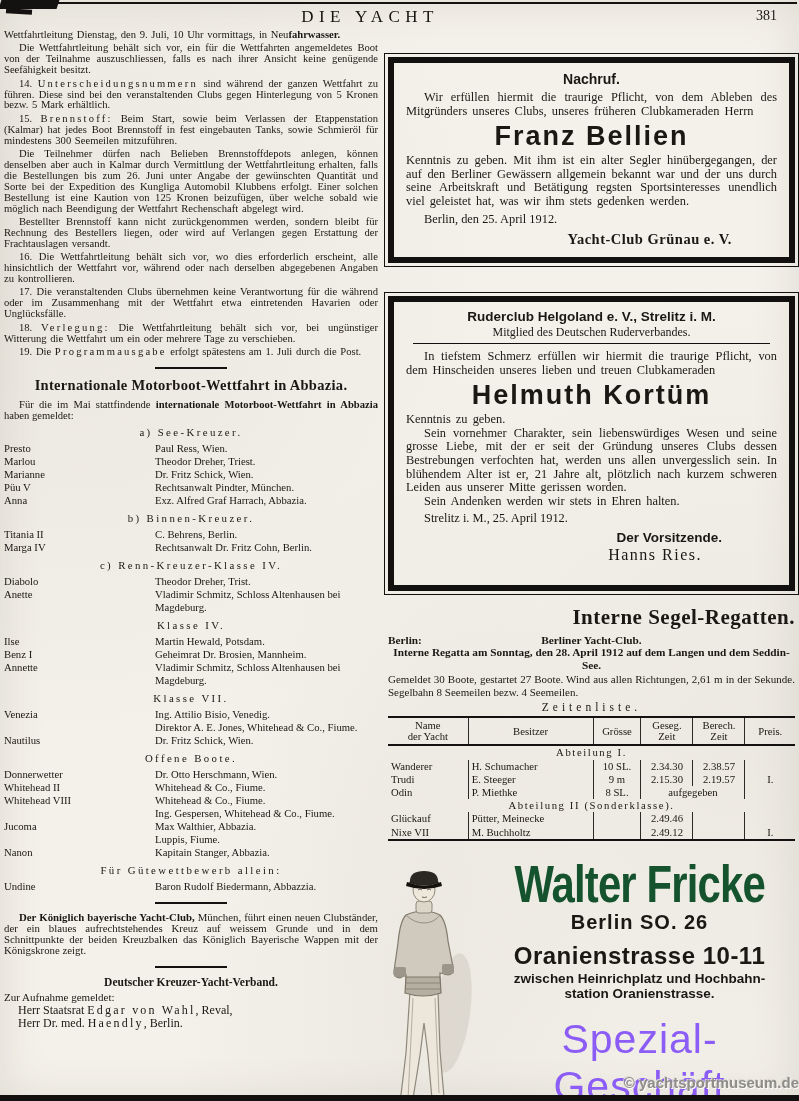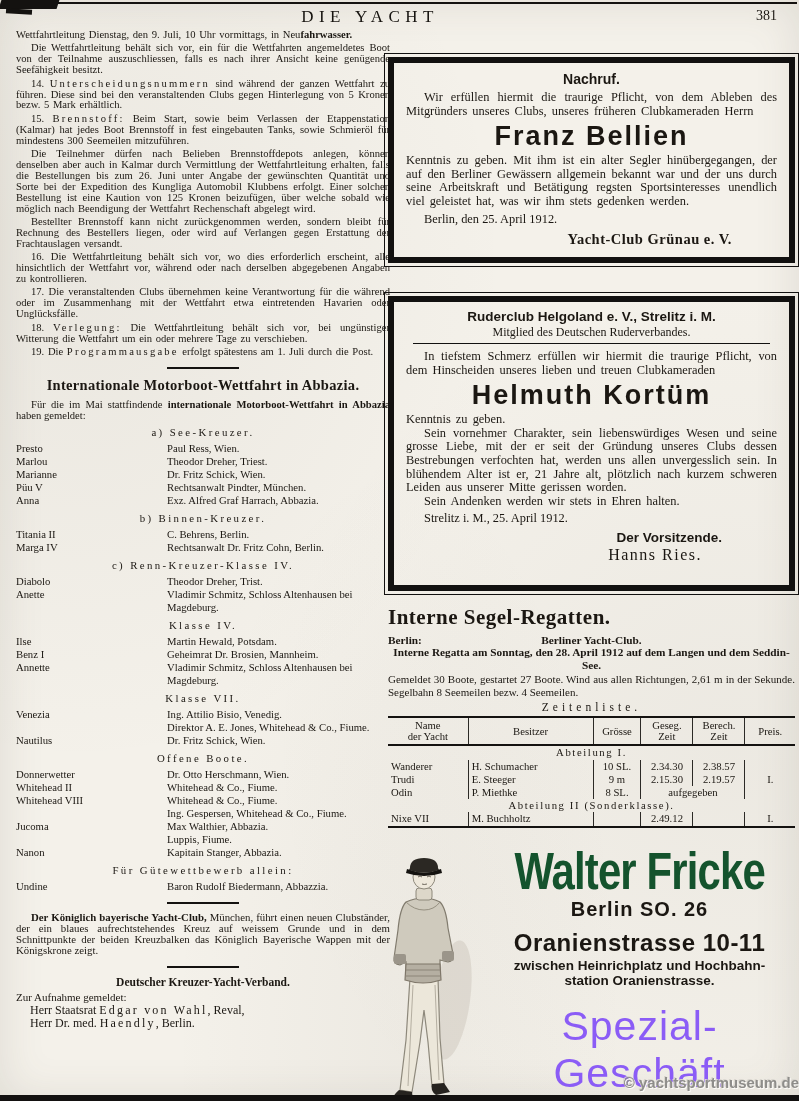--- a/index.html
+++ b/index.html
@@ -17,21 +17,21 @@
   .top-rule{position:absolute;top:2px;left:34px;right:2px;height:2px;background:#141210;}
   .artifact-a{position:absolute;top:0;left:0;width:58px;height:9px;background:#141210;transform:skewX(-18deg);}
   .artifact-b{position:absolute;top:9px;left:6px;width:26px;height:5px;background:#141210;transform:rotate(3deg);}
   .bottom-bar{position:absolute;left:0;right:0;bottom:0;height:6px;background:#131110;}
 
   .page-header{position:absolute;top:7px;left:0;width:799px;}
   .header-title{position:absolute;left:0;width:740px;text-align:center;font-size:17px;letter-spacing:.32em;color:#16130f;}
   .header-pagenum{position:absolute;right:22px;top:1px;font-size:14px;}
 
   
-  .left-col{position:absolute;left:16px;top:30px;width:374px;}
+  .left-col{position:absolute;left:4px;top:30px;width:374px;}
   .reg p{margin:0 0 2.5px 0;font-size:10.6px;line-height:10.9px;text-align:justify;text-indent:15px;word-spacing:1px;}
   .reg p.noindent{text-indent:0;}
   .sp{letter-spacing:2.2px;}
   .b{font-weight:700;}
   .divider{width:72px;height:2px;background:#141210;margin:9px auto 8px auto;}
   .abbazia-heading{font-size:14.5px;font-weight:700;text-align:center;margin:2px 0 5px 0;letter-spacing:.3px;}
   .abbazia-intro{font-size:10.6px;line-height:11px;text-align:justify;text-indent:15px;margin:0 0 3px 0;}
   .group-heading{text-align:center;font-size:10.8px;letter-spacing:2.4px;margin:5px 0 4px 0;}
   .entry-row{display:flex;font-size:10.7px;line-height:13px;gap:48px;}
   .entry-name{width:103px;flex:none;}
@@ -49,21 +49,21 @@
   .box-para.noindent{text-indent:0;}
   .deceased-name{text-align:center;font-family:"Liberation Sans","DejaVu Sans",sans-serif;font-weight:700;font-size:27px;letter-spacing:2px;margin:3px 0 2px 0;}
   .box-date{font-size:12.4px;margin:3px 0 0 18px;}
   .box-sig{font-weight:700;font-size:14.5px;text-align:right;margin:4px 45px 0 0;letter-spacing:.5px;}
   .box2-title{text-align:center;font-weight:700;font-size:13.5px;font-family:"Liberation Sans","DejaVu Sans",sans-serif;margin:0;}
   .box2-sub{text-align:center;font-size:12px;margin:1px 0 3px 0;}
   .box2-hr{height:1.5px;background:#121110;width:96%;margin:0 auto 6px auto;}
   .box-sig2a{font-weight:700;font-size:13.5px;font-family:"Liberation Sans","DejaVu Sans",sans-serif;text-align:right;margin:4px 55px 0 0;}
   .box-sig2b{font-size:16px;text-align:right;margin:1px 75px 12px 0;letter-spacing:1.5px;}
 
-  .regatta-heading{text-align:left;font-weight:700;font-size:21px;margin:14px 0 4px 0;letter-spacing:.5px;}
+  .regatta-heading{text-align:right;font-weight:700;font-size:21px;margin:14px 0 4px 0;letter-spacing:.5px;}
   .berlin-row{position:relative;font-size:11.3px;font-weight:700;}
   .berlin-label{position:absolute;left:0;top:0;}
   .berlin-club{text-align:center;}
   .event-line{font-size:11.3px;font-weight:700;text-align:center;line-height:12.5px;margin:0;}
   .details{font-size:11px;line-height:12.5px;text-align:justify;margin:2px 0 0 0;}
   .zeitenliste{text-align:center;font-size:11.5px;letter-spacing:4px;margin:3px 0 3px 0;}
 
   table.regatta{width:100%;border-collapse:collapse;border-top:2.5px solid #141210;border-bottom:2.5px solid #141210;font-size:10.7px;}
   table.regatta th{font-weight:400;border-bottom:2px solid #141210;padding:2px 1px;line-height:11px;vertical-align:middle;text-align:center;}
   table.regatta th+th, table.regatta td+td{border-left:1px solid #2c2a26;}
@@ -401,20 +401,28 @@
           <td>Odin</td>
           <td>P. Miethke</td>
           <td class="num">8 SL.</td>
           <td class="ctr" colspan="2">aufgegeben</td>
           <td class="ctr"></td>
         </tr>
         <tr class="sec">
           <td colspan="6">Abteilung II (Sonderklasse).</td>
         </tr>
         <tr>
+          <td>Glückauf</td>
+          <td>Pütter, Meinecke</td>
+          <td class="num"></td>
+          <td class="num">2.49.46</td>
+          <td class="num"></td>
+          <td class="ctr"></td>
+        </tr>
+        <tr>
           <td>Nixe VII</td>
           <td>M. Buchholtz</td>
           <td class="num"></td>
           <td class="num">2.49.12</td>
           <td class="num"></td>
           <td class="ctr">I.</td>
         </tr>
       </tbody>
   </table>
 

